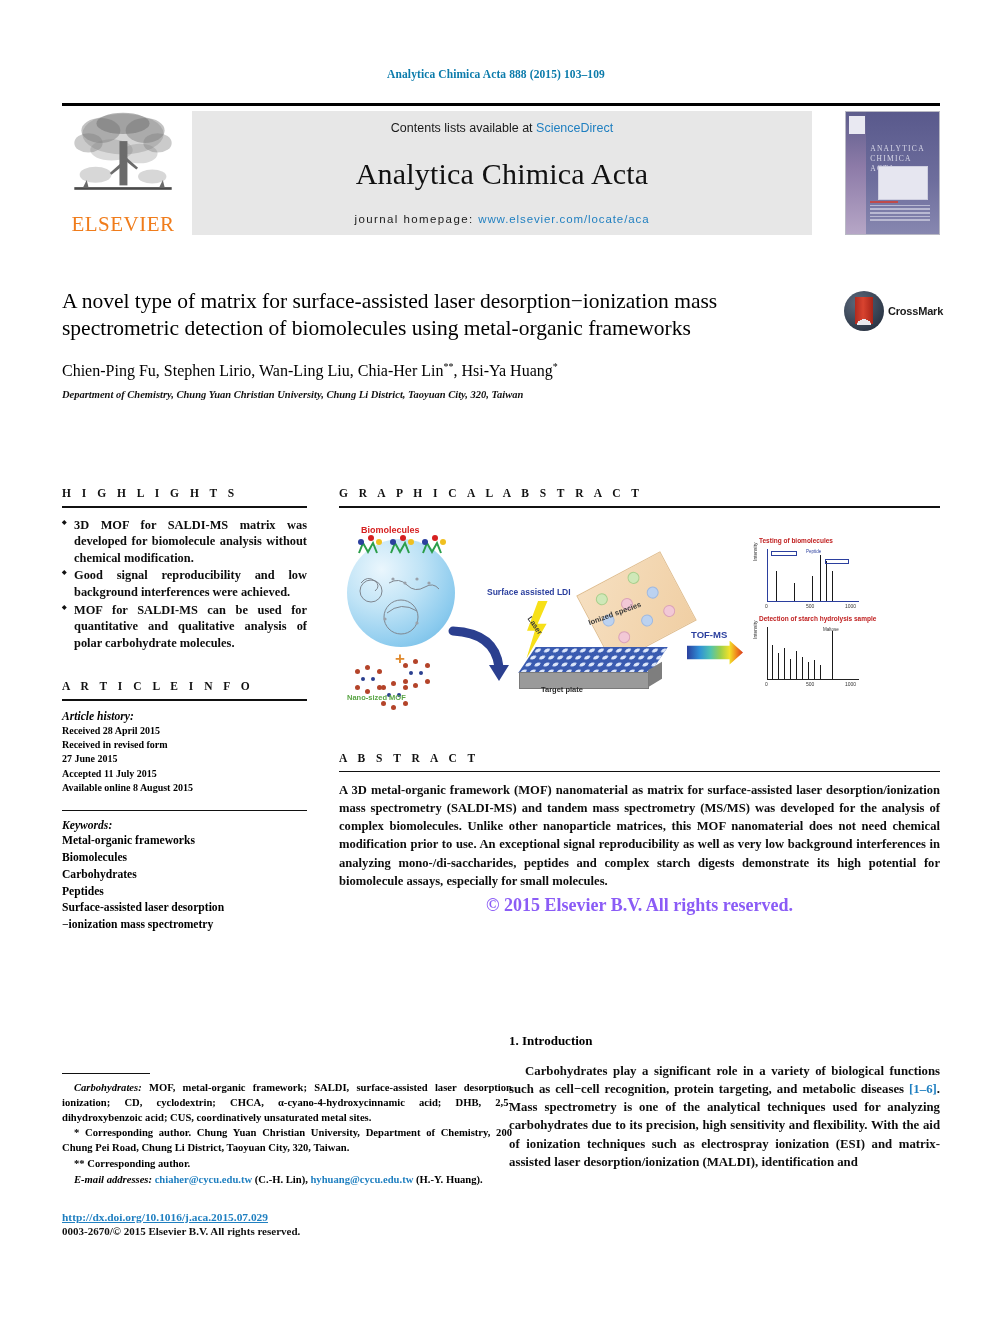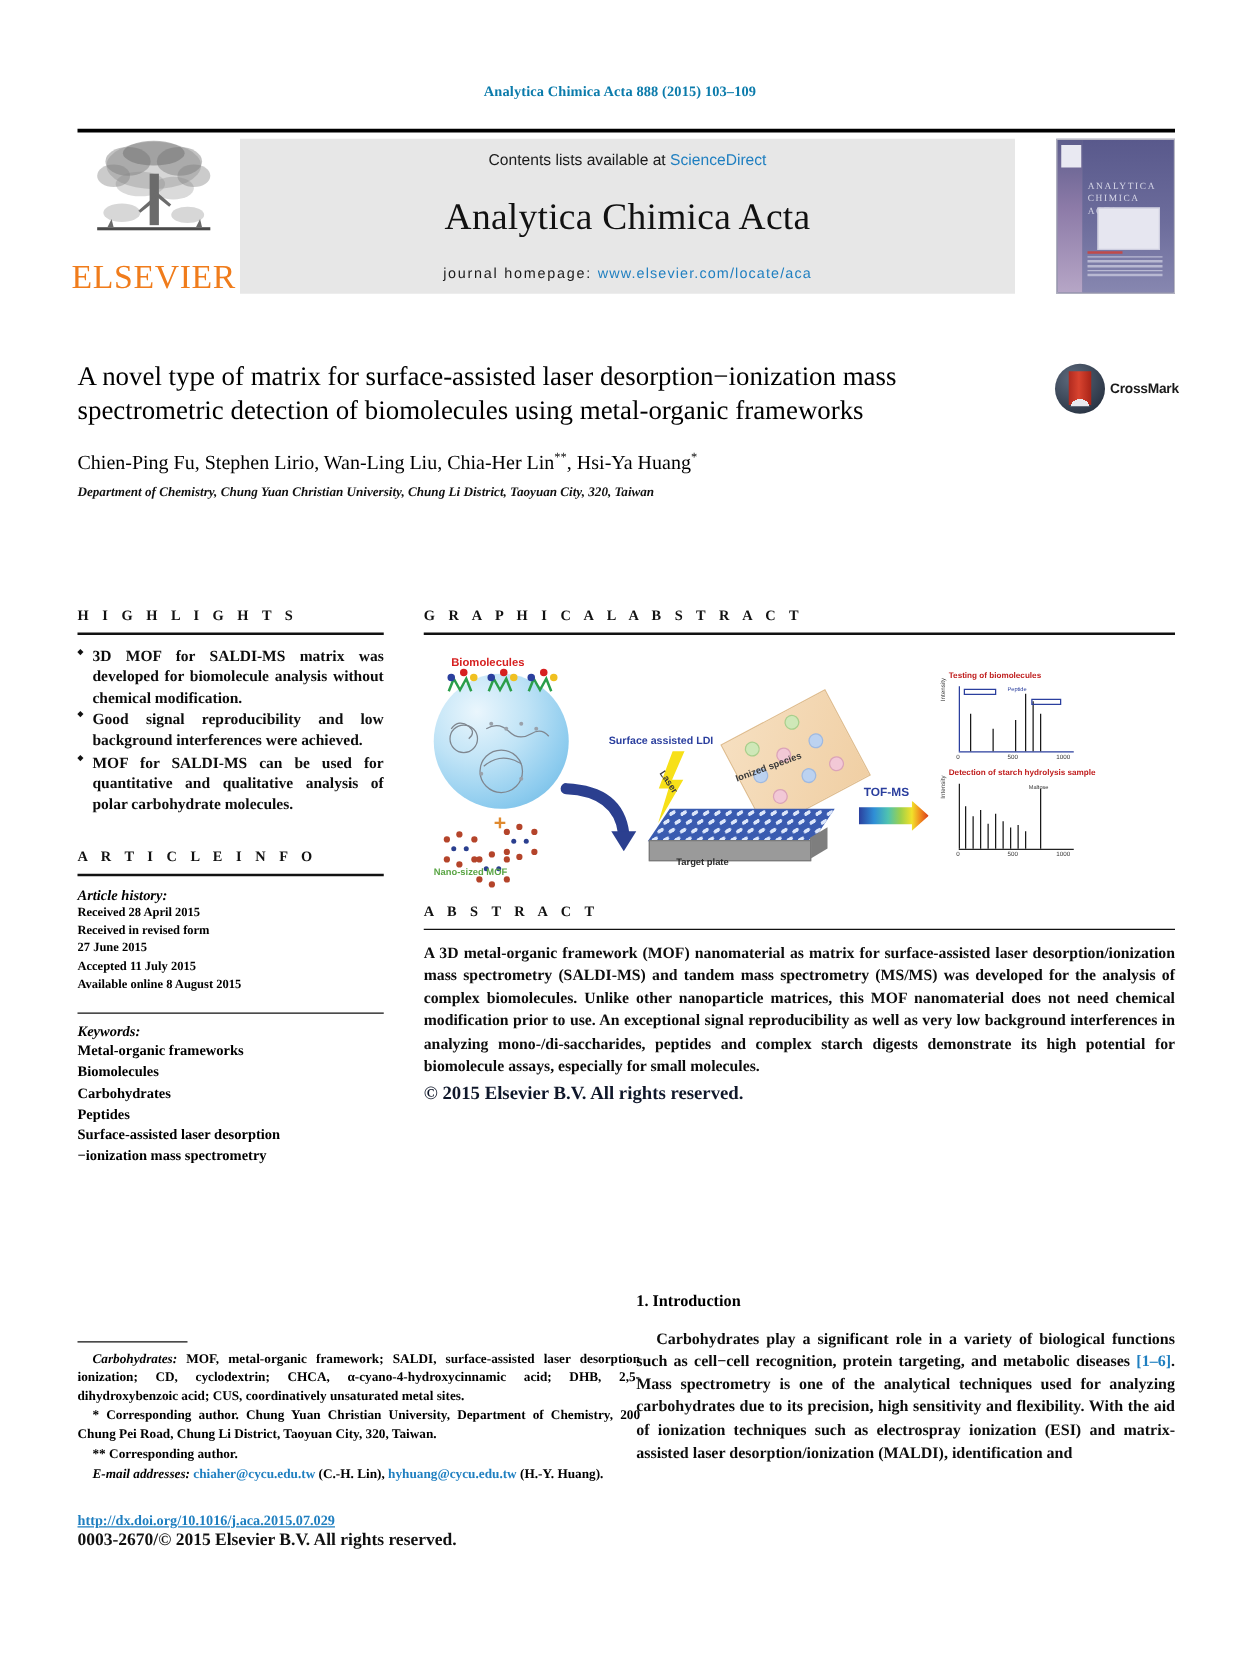--- a/index.html
+++ b/index.html
@@ -31,21 +31,21 @@
     position: absolute; top: 0; left: 0; width: 878px; height: 3px;
     background: #000;
   }
   .elsevier-logo {
     position: absolute; top: 8px; left: 0; width: 122px; height: 124px;
     display: flex; flex-direction: column; align-items: center; justify-content: flex-end;
   }
   .elsevier-tree { width: 118px; height: 96px; }
   .elsevier-word {
     font-family: "Liberation Serif", serif;
-    font-size: 27px; color: #f07c1b; letter-spacing: .5px;
+    font-size: 21px; color: #f07c1b; letter-spacing: .5px;
     line-height: 1; margin-top: 18px;
   }
   .journal-band {
     position: absolute; top: 8px; left: 130px; width: 620px; height: 124px;
     background: #e7e7e7;
     display: flex; flex-direction: column; align-items: center; justify-content: space-between;
     padding: 10px 0 10px 0;
   }
   .contents-line {
     font-family: "Liberation Sans", sans-serif;
@@ -262,46 +262,46 @@
   .spec-box {
     position: absolute; border: .6px solid #2b3f9e; height: 5px;
   }
   .ga-rainbow {
     position: absolute; left: 348px; top: 124px; width: 56px; height: 24px;
     background: linear-gradient(90deg,#2b3f9e 0%, #2f8fd6 22%, #4fc3b0 42%, #9ed04a 60%, #f2e12a 76%, #f08a1e 88%, #d93a1c 100%);
     clip-path: polygon(0% 22%, 76% 22%, 76% 0%, 100% 50%, 76% 100%, 76% 78%, 0% 78%);
   }
 
   
-  .abs-block { margin-top: 12px; }
+  .abs-block { margin-top: 40px; }
   .abs-text {
     font-size: 12.6px; line-height: 1.45; text-align: justify;
     font-weight: bold; color: #0d0d0d;
   }
   .abs-copy {
-    margin-top: 5px; text-align: left;
-    font-size: 15px; font-weight: bold; color: #0f172a;
+    margin-top: 5px; text-align: center;
+    font-size: 18px; font-weight: bold; color: #8b5cf6;
   }
 
   
   .footnotes {
     position: absolute; left: 62px; top: 1073px; width: 450px;
   }
   .fn-rule { width: 88px; height: 1px; background: #111; margin-bottom: 7px; }
   .fn-p {
     font-size: 10.6px; line-height: 1.4; font-weight: bold;
     text-align: justify; margin: 0 0 1px 0; text-indent: 12px;
   }
   .fn-p i { font-style: italic; }
   .fn-link { color: #1f7fc0; }
   .doi-line {
     position: absolute; left: 62px; top: 1211px; width: 420px;
   }
   .doi-url { font-size: 11.4px; color: #1f7fc0; font-weight: bold; text-decoration: underline; }
-  .issn-line { font-size: 14px; font-weight: bold; color: #111; margin-top: 2px; }
+  .issn-line { font-size: 11px; font-weight: bold; color: #111; margin-top: 2px; }
 
   
   .intro {
     position: absolute; left: 509px; top: 1033px; width: 431px;
   }
   .intro-head {
     font-size: 13px; font-weight: bold; margin: 0 0 13px 0;
     font-family: "Liberation Serif", serif;
   }
   .intro-p {

